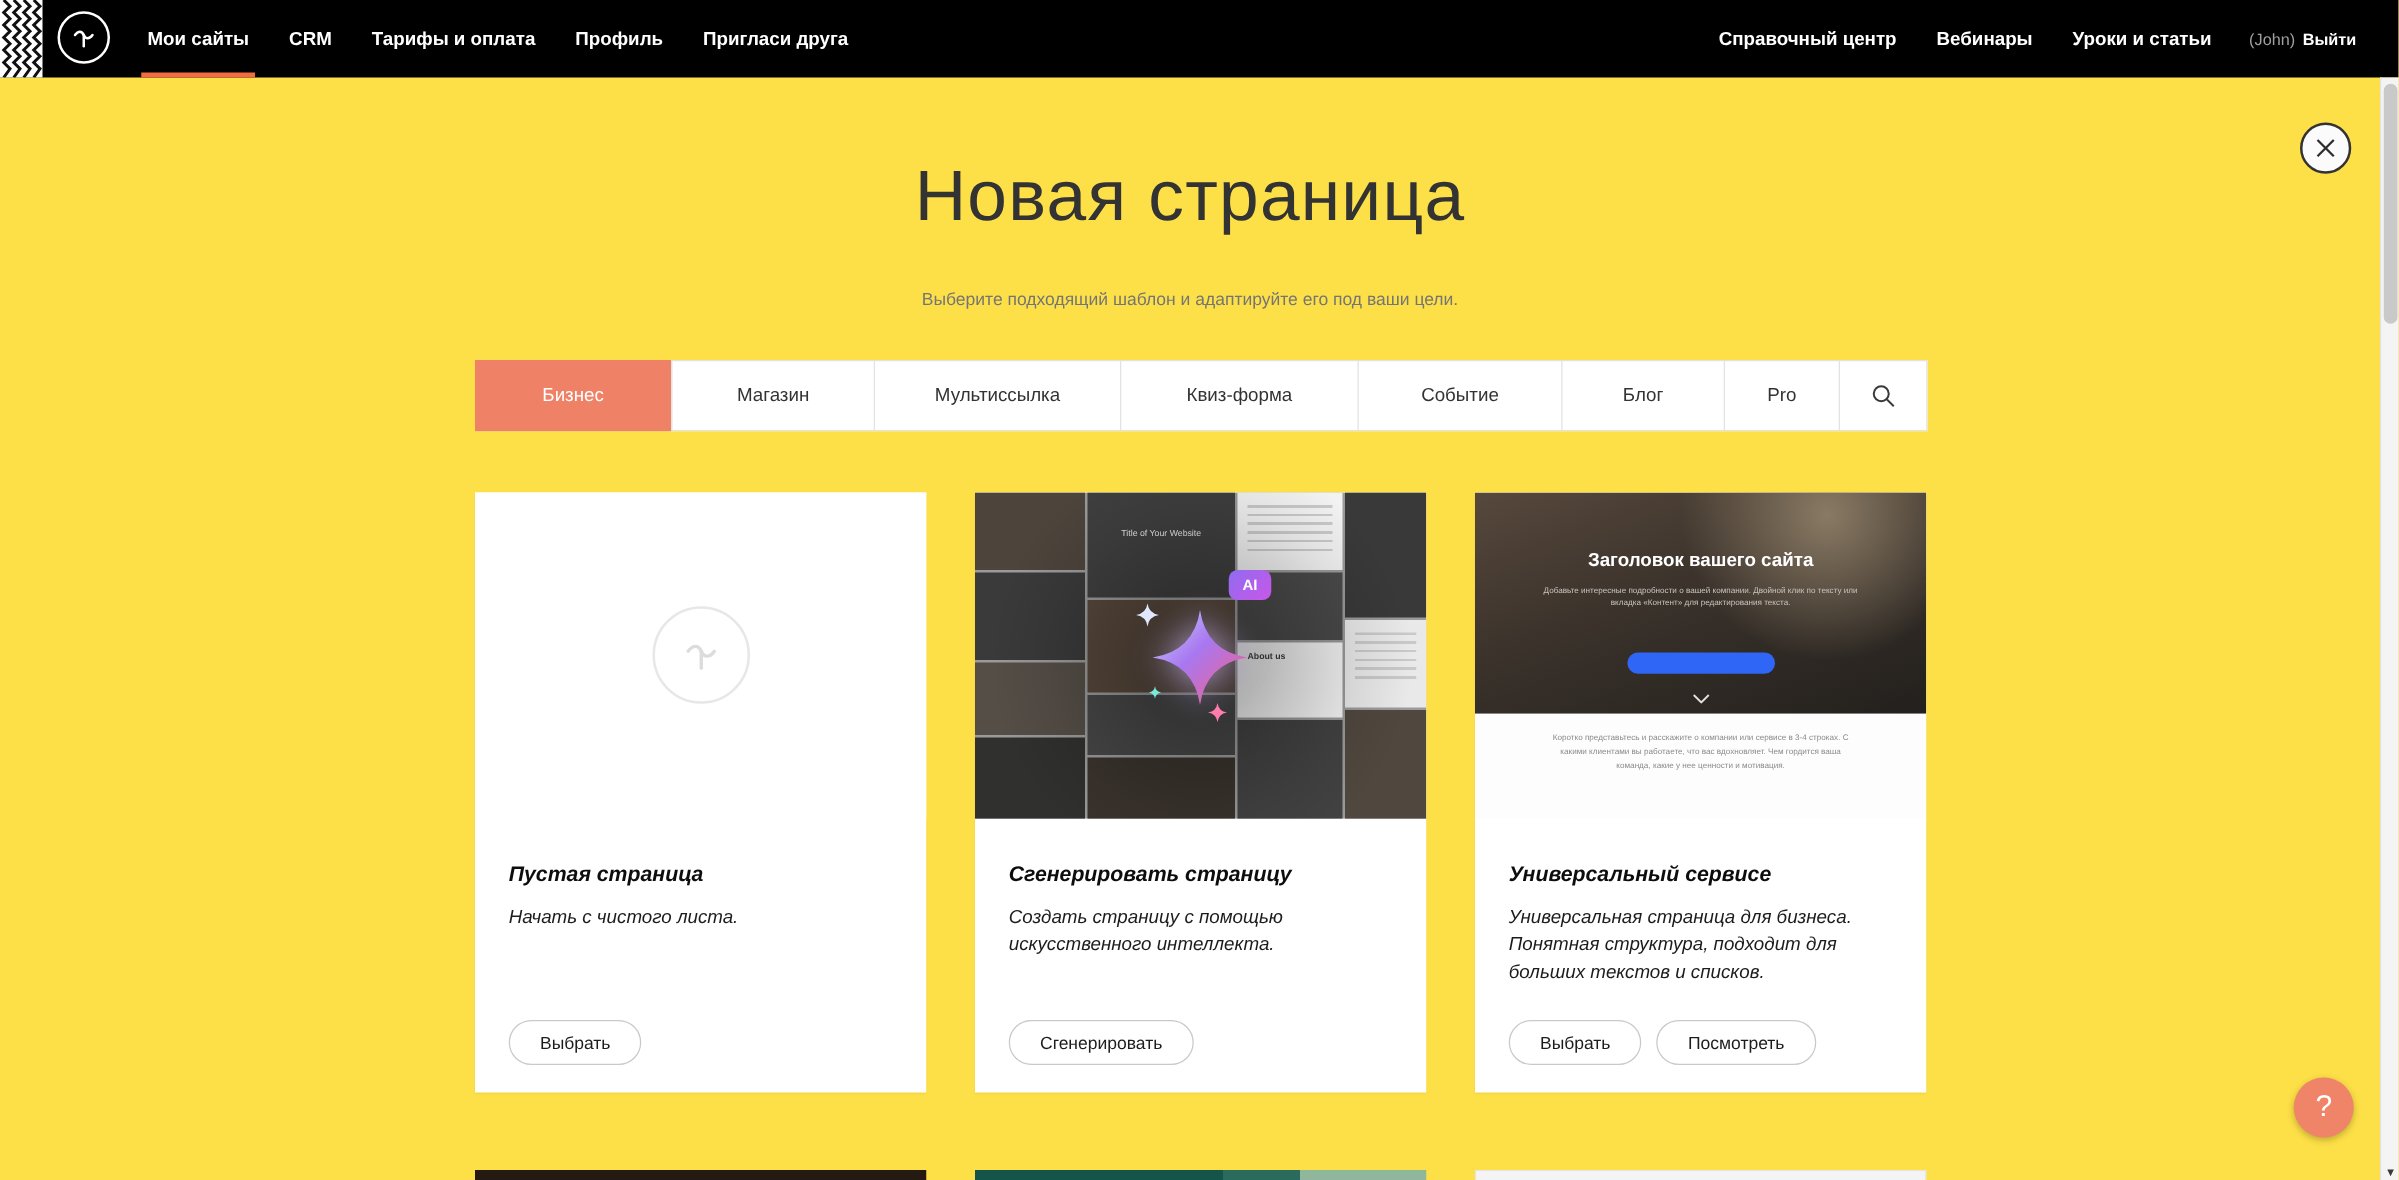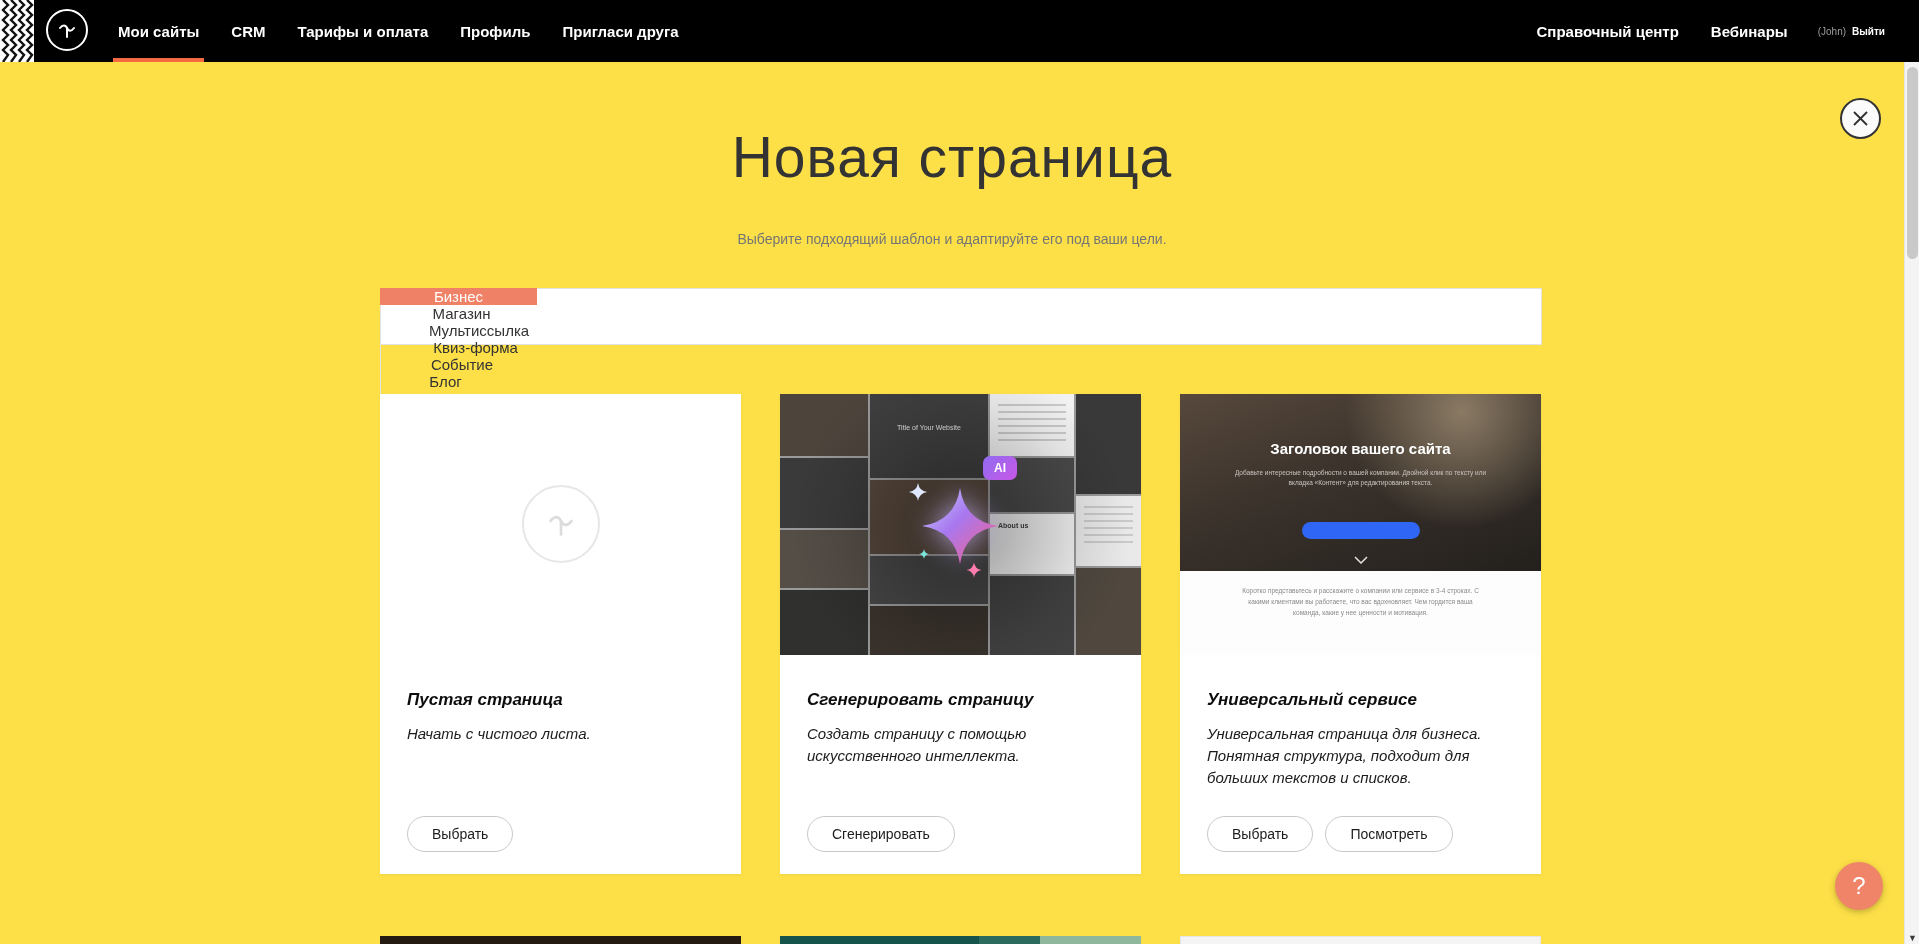--- a/index.html
+++ b/index.html
@@ -11,36 +11,36 @@
 
   
   .navbar { position:absolute; top:0; left:0; width:1919px; height:62px; background:#000; display:flex; align-items:stretch; }
   .nav-pattern { width:34px; height:62px; background:#fff; flex:none; }
   .nav-logo { width:42px; height:42px; border:2px solid #fff; border-radius:50%; margin:9px 0 0 12px; flex:none;
               display:flex; align-items:center; justify-content:center; cursor:pointer; }
   .nav-links { display:flex; align-items:stretch; margin-left:14px; }
   .nav-item { display:flex; align-items:center; padding:0 16px; color:#fff; font-size:15px; font-weight:700; cursor:pointer; position:relative; white-space:nowrap; }
   .nav-item.active::after { content:""; position:absolute; left:11px; right:11px; bottom:0; height:4px; background:#f46a41; }
   .nav-right { margin-left:auto; display:flex; align-items:stretch; padding-right:20px; }
-  .nav-user { display:flex; align-items:center; padding:0 14px; font-size:10px; cursor:pointer; white-space:nowrap; }
+  .nav-user { display:flex; align-items:center; padding:0 14px; font-size:13px; cursor:pointer; white-space:nowrap; }
   .nav-user .dim { color:#9f9f9f; font-weight:400; margin-right:6px; }
   .nav-user .logout { color:#fff; font-weight:700; }
 
   
   .page-title { position:absolute; top:124px; left:0; width:1904px; text-align:center;
                 font-size:57px; font-weight:300; color:#333; letter-spacing:1px; }
   .page-subtitle { position:absolute; top:231px; left:0; width:1904px; text-align:center;
                    font-size:14px; font-weight:300; color:#757575; }
 
   .close-btn { position:absolute; left:1840px; top:98px; width:41px; height:41px; border-radius:50%;
                background:#fbfbfb; border:2px solid #333; display:flex; align-items:center; justify-content:center; cursor:pointer; }
 
   
   .tabs { position:absolute; left:380px; top:288px; width:1162px; height:57px; display:flex;
-          background:#fff; box-shadow: inset 0 0 0 1px #e2e2e2; flex-direction: column; }
+          background:#fff; box-shadow: inset 0 0 0 1px #e2e2e2; }
   .tab { display:flex; align-items:center; justify-content:center; font-size:15px; color:#333; cursor:pointer; height:100%; }
   .tab + .tab { border-left:1px solid #e2e2e2; }
   .tab.active { background:#ef8266; color:#fff; box-shadow:none; }
   .tab.search svg { display:block; }
 
   
   .cards { position:absolute; left:380px; top:394px; width:1162px; display:grid;
            grid-template-columns:361px 361px 361px; column-gap:39px; }
   .card { position:relative; background:#fff; height:480px; box-shadow:0 1px 2px rgba(0,0,0,0.06); }
   .card-img { position:absolute; top:0; left:0; width:361px; height:261px; overflow:hidden; cursor:pointer; }
@@ -120,20 +120,21 @@
     <div class="nav-links">
       <div class="nav-item active">Мои сайты</div>
       <div class="nav-item">CRM</div>
       <div class="nav-item">Тарифы и оплата</div>
       <div class="nav-item">Профиль</div>
       <div class="nav-item">Пригласи друга</div>
     </div>
     <div class="nav-right">
       <div class="nav-item">Справочный центр</div>
       <div class="nav-item">Вебинары</div>
+      <div class="nav-item">Уроки и статьи</div>
       <div class="nav-user">
         <span class="dim">(John)</span>
         <span class="logout">Выйти</span>
       </div>
     </div>
   </div>
 
   <div class="page-title">Новая страница</div>
   <div class="page-subtitle">Выберите подходящий шаблон и адаптируйте его под ваши цели.</div>
 

